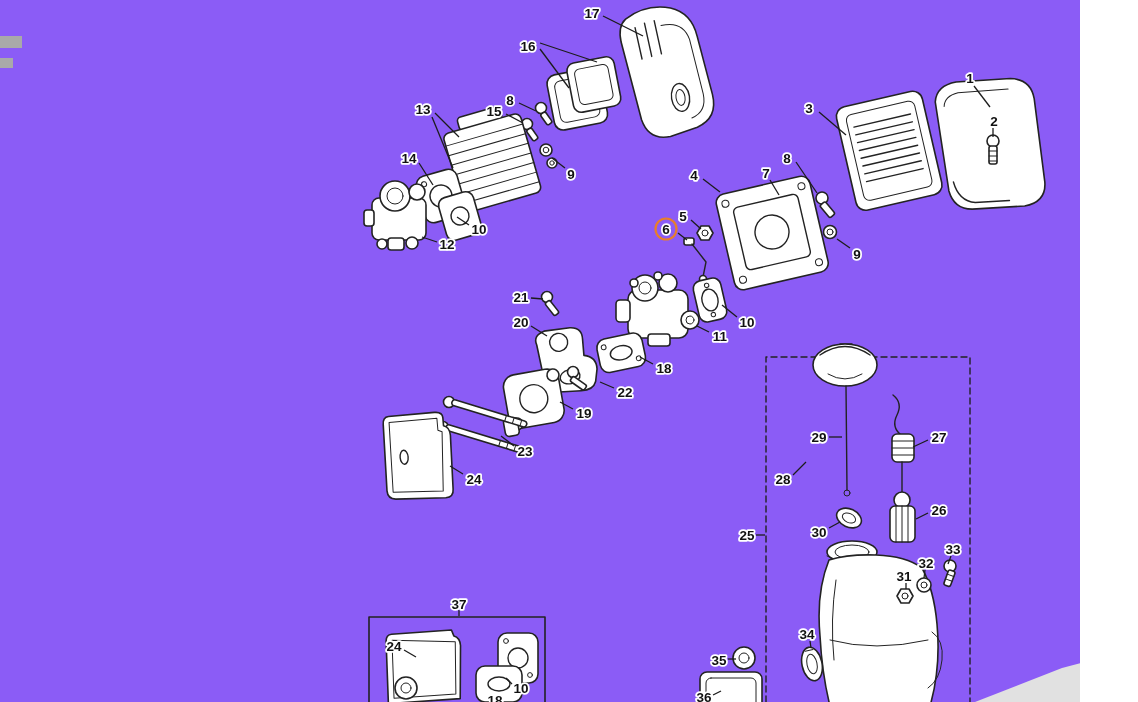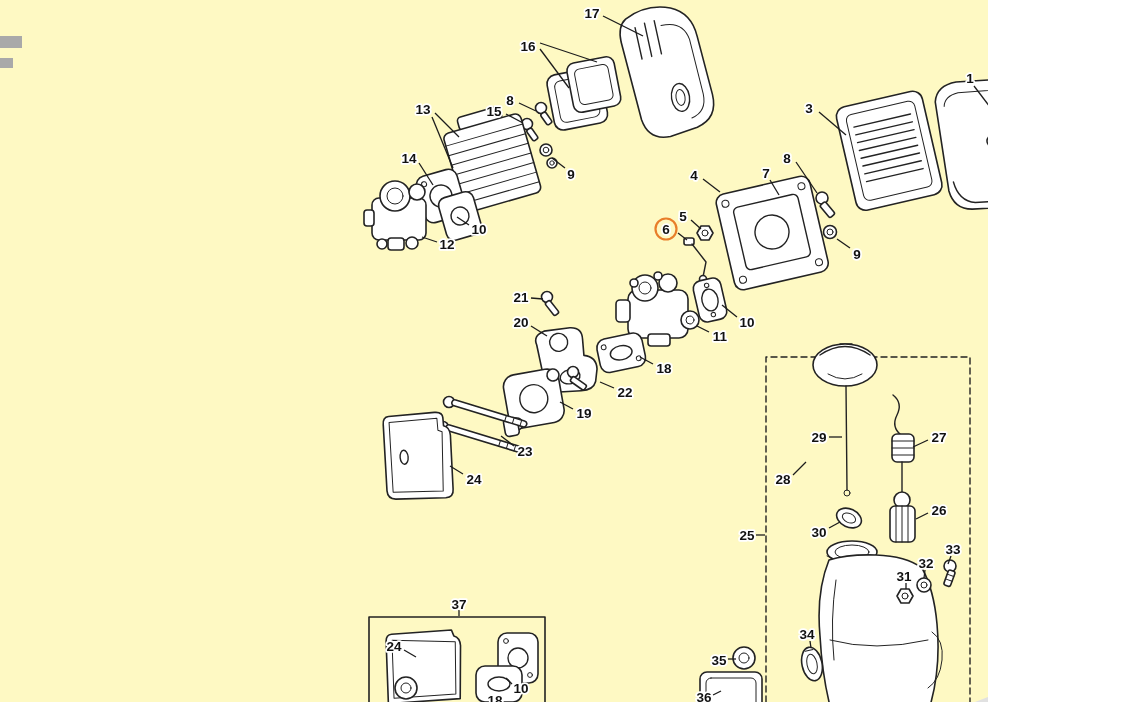--- a/index.html
+++ b/index.html
@@ -1,16 +1,16 @@
 <!DOCTYPE html>
 <html style="--line: #1c1c1c; --highlight: #e87e2a;"><head>
 <meta charset="utf-8">
 <style>
   html,body{margin:0;padding:0;background:#ffffff;}
-  .stage{position:relative;width:988px;height:702px;background:#fef9c3;overflow:hidden;
+  .stage{position:relative;width:1080px;height:702px;background:#8b5cf6;overflow:hidden;
          font-family:"Liberation Sans","DejaVu Sans",sans-serif;}
   svg{display:block;}
   .part{fill:#ffffff;stroke:#232323;stroke-width:1.6;}
   .detail{fill:none;stroke:#232323;stroke-width:1.4;}
   .thin{stroke-width:1;}
   .leader{fill:none;stroke:var(--line,#1c1c1c);stroke-width:1.3;}
   .highlight-ring{fill:none;stroke:var(--highlight,#e87e2a);stroke-width:2.2;}
   .callout-label{font-family:"Liberation Sans","DejaVu Sans",sans-serif;font-size:13.5px;font-weight:bold;
                  fill:#111111;text-anchor:middle;dominant-baseline:central;
                  paint-order:stroke;stroke:#ffffff;stroke-width:3.5px;stroke-linejoin:round;}

